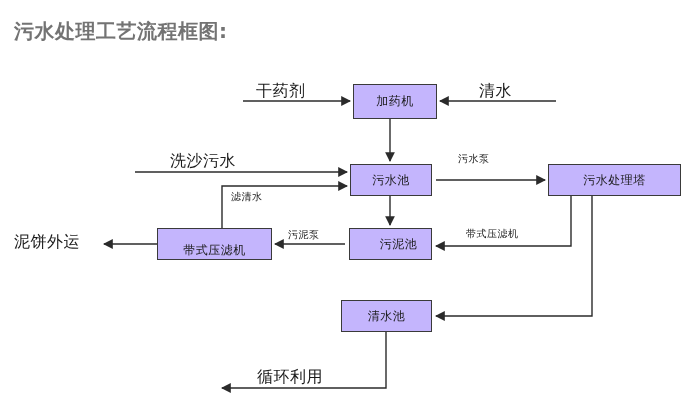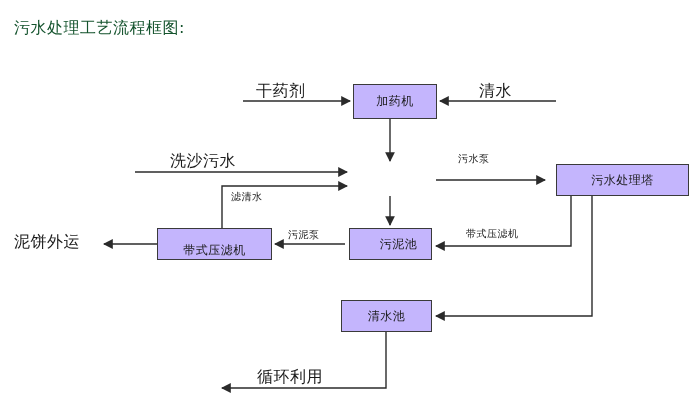--- a/index.html
+++ b/index.html
@@ -12,23 +12,23 @@
     width: 700px;
     height: 420px;
     background: #ffffff;
     overflow: hidden;
     font-family: "DejaVu Sans", "Liberation Sans", sans-serif;
   }
   #title {
     position: absolute;
     left: 14px;
     top: 18px;
-    font-size: 16px;
-    font-weight: normal;
-    color: #14532d;
+    font-size: 20px;
+    font-weight: bold;
+    color: #737373;
     letter-spacing: 0.5px;
     white-space: nowrap;
   }
   #diagram-svg {
     position: absolute;
     left: 0;
     top: 0;
     width: 700px;
     height: 420px;
   }
@@ -101,22 +101,25 @@
 
       <path d="M 386 332 L 386 388 L 222 388" marker-end="url(#arrow)"></path>
 
     </g>
   </svg>
 
   <div class="node-box" style="left:353px; top:84px; width:84px; height:35px;">
     <span>加药机</span>
   </div>
 
+  <div class="node-box" style="left:350px; top:164px; width:82px; height:32px;">
+    <span>污水池</span>
+  </div>
 
-  <div class="node-box" style="left:548px; top:164px; width:133px; height:32px;margin-left:8px;">
+  <div class="node-box" style="left:548px; top:164px; width:133px; height:32px;">
     <span>污水处理塔</span>
   </div>
 
   <div class="node-box" style="left:157px; top:228px; width:115px; height:32px;align-items:flex-end;">
     <span>带式压滤机</span>
   </div>
 
   <div class="node-box" style="left:349px; top:228px; width:83px; height:32px;padding-left:16px;">
     <span>污泥池</span>
   </div>

